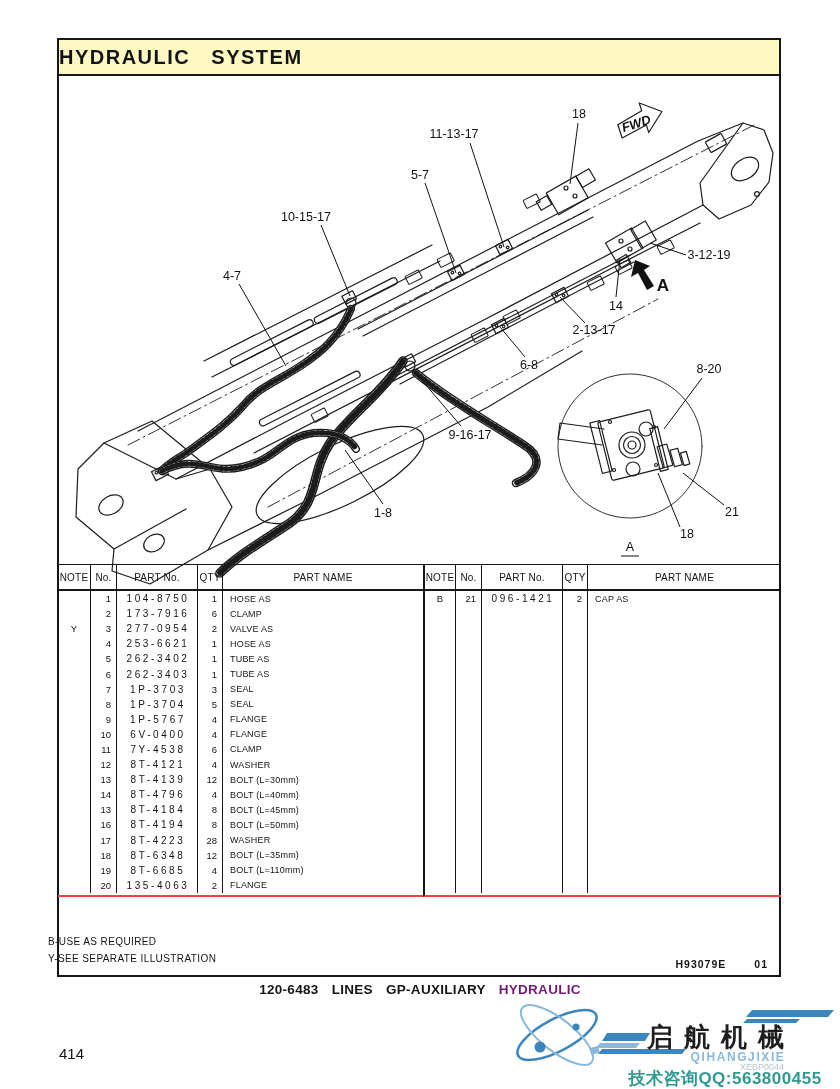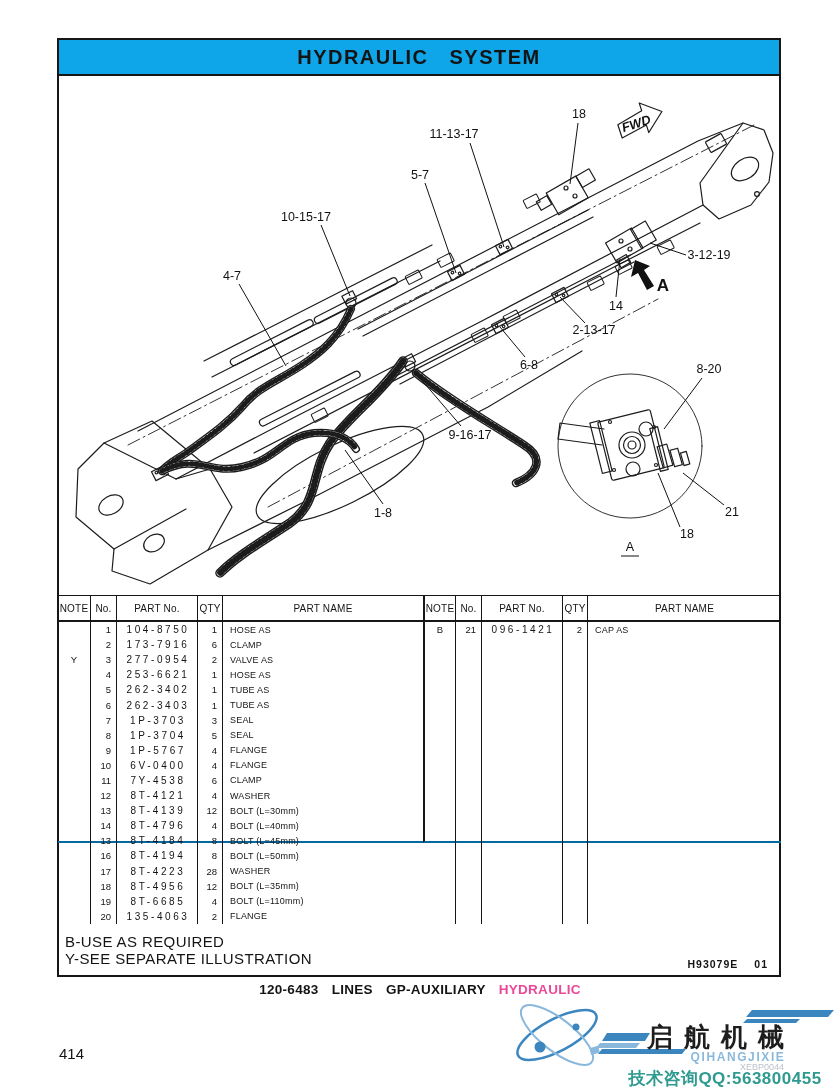--- a/index.html
+++ b/index.html
@@ -2,58 +2,58 @@
 <html><head>
 <meta charset="utf-8">
 <style>
   *{margin:0;padding:0;box-sizing:border-box}
   html,body{width:840px;height:1089px;background:#fff;position:relative;
     font-family:"Liberation Sans",sans-serif;color:#141414;overflow:hidden}
   
   #border-box{position:absolute;left:57px;top:38px;width:724px;height:939px;
     border:2px solid #161616}
   #title-bar{position:absolute;left:57px;top:38px;width:724px;height:38px;
-    border:2px solid #161616;display:flex;align-items:center;justify-content:center;background:#0ea5e9}
+    border:2px solid #161616;display:flex;align-items:center;background:#fef9c3}
   #page-title{font-size:20px;font-weight:bold;letter-spacing:1.5px;word-spacing:14px}
   
   #diagram-svg{position:absolute;left:58px;top:77px;width:722px;height:516px}
   .art{stroke:#1c1c1c;fill:none;stroke-width:1.2;stroke-linejoin:round;stroke-linecap:round}
   .thin{stroke-width:0.9}
   .callout{font-size:12.5px;fill:#111;text-anchor:middle;font-family:"Liberation Sans",sans-serif}
   .callout.bold{font-size:17px;font-weight:bold}
   .leader{stroke:#111;stroke-width:1;fill:none}
   .ribs{stroke-dasharray:1.6,3.4}
   
-  #left-table,#right-table{position:absolute;top:595px;height:248px;
-    border-top:1.5px solid #161616;border-bottom:2px solid #0369a1;background:transparent}
+  #left-table,#right-table{position:absolute;top:564px;height:333px;
+    border-top:1.5px solid #161616;border-bottom:2px solid #ef4444;background:transparent}
   #left-table{left:58px;width:365px}
   #right-table{left:423px;width:358px;border-left:2px solid #161616}
   .header-row{display:grid;height:26px;border-bottom:2px solid #161616}
   #left-table .header-row,#left-table .trow{grid-template-columns:33px 26px 81px 25px 1fr}
   #right-table .header-row,#right-table .trow{grid-template-columns:31px 26px 81px 25px 1fr}
   .trow{display:grid;height:15.1px}
   .trow.filler{height:286.9px}
   .cell{height:100%;display:flex;align-items:center;justify-content:center;
     border-right:1.4px solid #161616;font-size:9.5px;white-space:nowrap;overflow:hidden}
   .cell:last-child{border-right:none}
   .header-row .cell{font-size:10px;letter-spacing:0.2px}
   .c-no{justify-content:flex-end;padding-right:5px}
   .c-part{letter-spacing:2.6px;font-size:10px;padding-left:2px}
   .c-qty{justify-content:flex-end;padding-right:5px}
   .c-name{justify-content:flex-start;padding-left:7px;font-size:9px;letter-spacing:0.2px}
   .c-note{justify-content:center}
   
-  #footnotes{position:absolute;left:65px;top:933px;font-size:15px;line-height:17px;letter-spacing:0.4px}
+  #footnotes{position:absolute;left:48px;top:933px;font-size:10px;line-height:17px;letter-spacing:0.4px}
   #doc-ref{position:absolute;left:58px;top:958px;width:710px;text-align:right;
     font-size:10.5px;font-weight:bold;letter-spacing:1px}
-  #doc-ref .rev{margin-left:16px}
+  #doc-ref .rev{margin-left:28px}
   
   #caption{position:absolute;left:0;top:982px;width:840px;text-align:center;line-height:1.15}
   #caption-line1{font-size:13.5px;font-weight:bold;word-spacing:9px;letter-spacing:0.3px}
-  #caption-line1 .gray{color:#ec4899}
+  #caption-line1 .gray{color:#701a75}
   #caption-line2{font-size:11px}
   #caption-line3{font-size:11.5px}
   #page-number{position:absolute;left:59px;top:1045px;font-size:15px}
   
   #watermark-svg{position:absolute;left:500px;top:1000px;width:340px;height:89px}
   .wm-cn{font-size:26px;font-weight:bold;letter-spacing:11px;fill:#1d1d1d}
   .wm-en{font-size:12px;font-weight:bold;letter-spacing:1.6px}
   .wm-code{font-size:9px}
   .wm-contact{font-size:17px;font-weight:bold;letter-spacing:0.5px}
 </style>
@@ -380,21 +380,21 @@
       <div class="trow">
         <div class="cell c-note"></div>
         <div class="cell c-no">17</div>
         <div class="cell c-part">8T-4223</div>
         <div class="cell c-qty">28</div>
         <div class="cell c-name">WASHER</div>
       </div>
       <div class="trow">
         <div class="cell c-note"></div>
         <div class="cell c-no">18</div>
-        <div class="cell c-part">8T-4956</div>
+        <div class="cell c-part">8T-6348</div>
         <div class="cell c-qty">12</div>
         <div class="cell c-name">BOLT (L=35mm)</div>
       </div>
       <div class="trow">
         <div class="cell c-note"></div>
         <div class="cell c-no">19</div>
         <div class="cell c-part">8T-6685</div>
         <div class="cell c-qty">4</div>
         <div class="cell c-name">BOLT (L=110mm)</div>
       </div>

